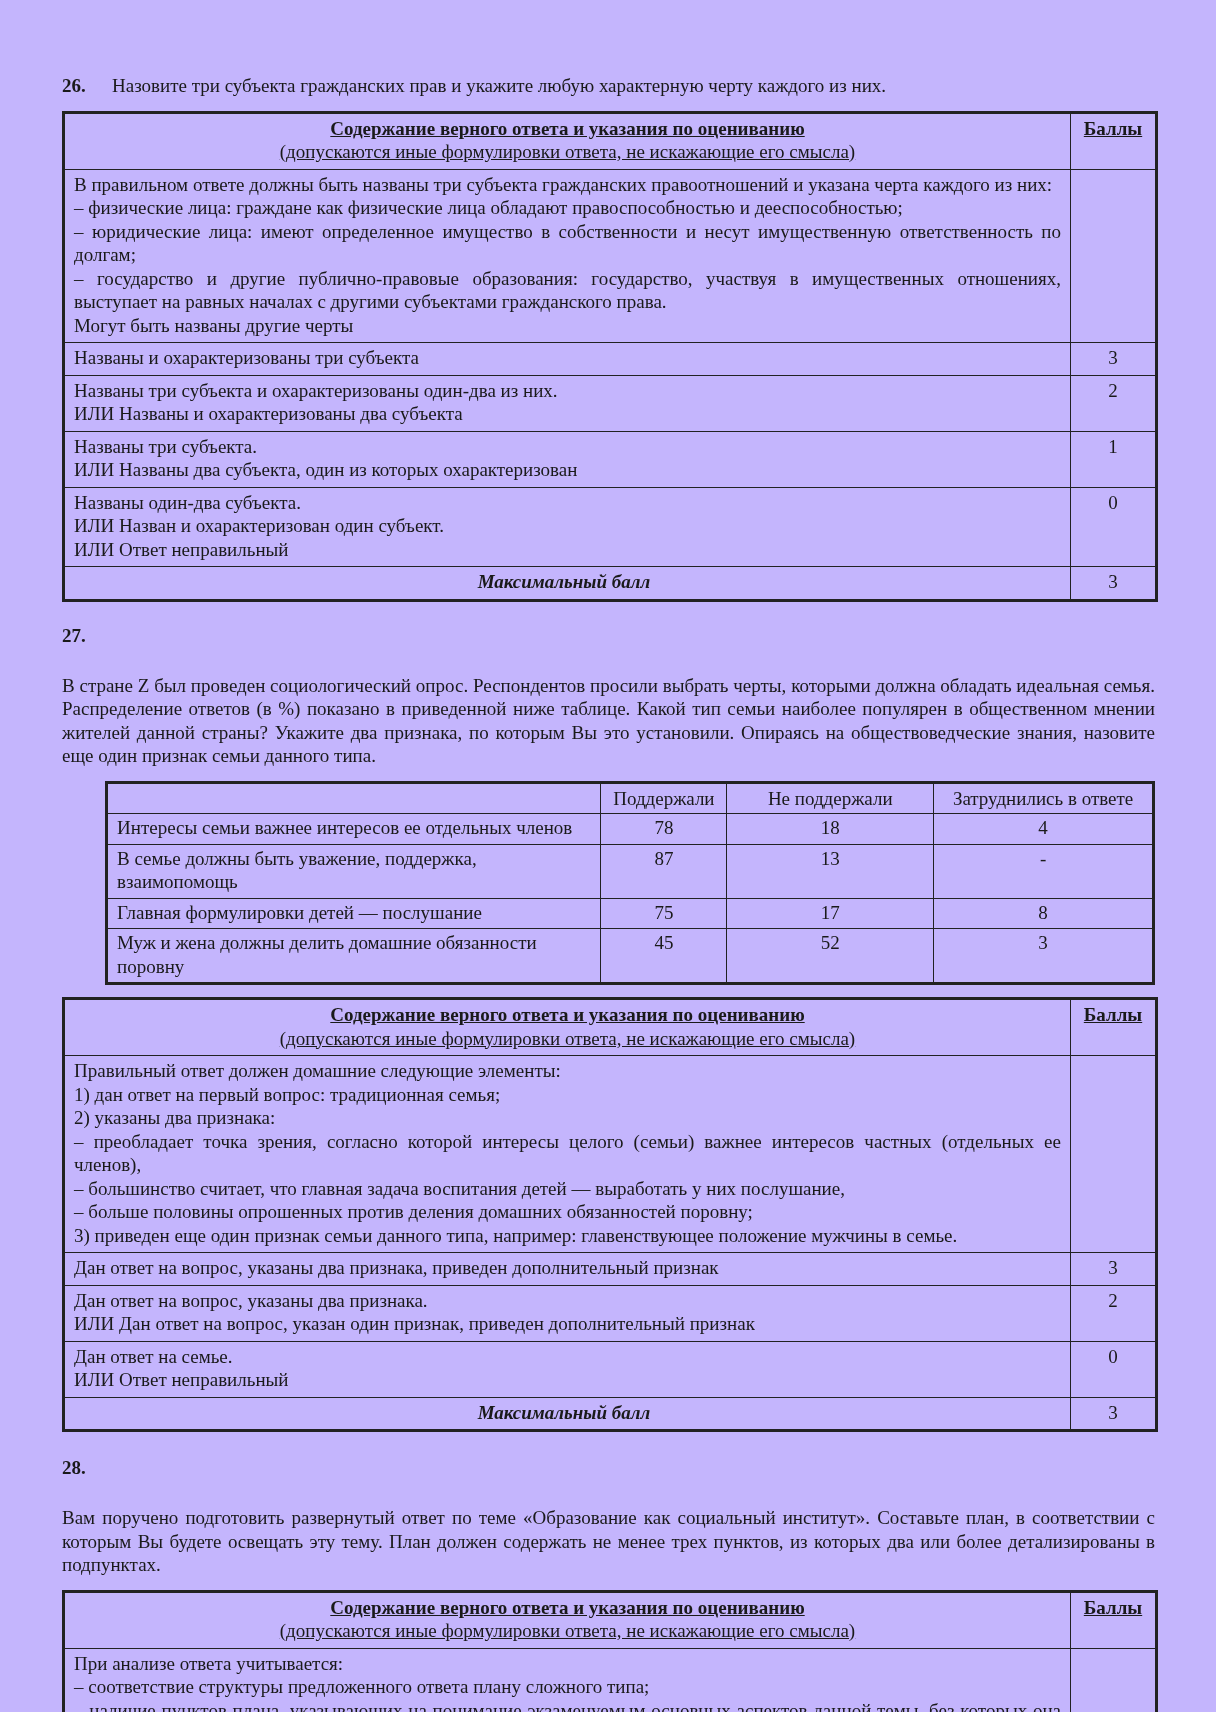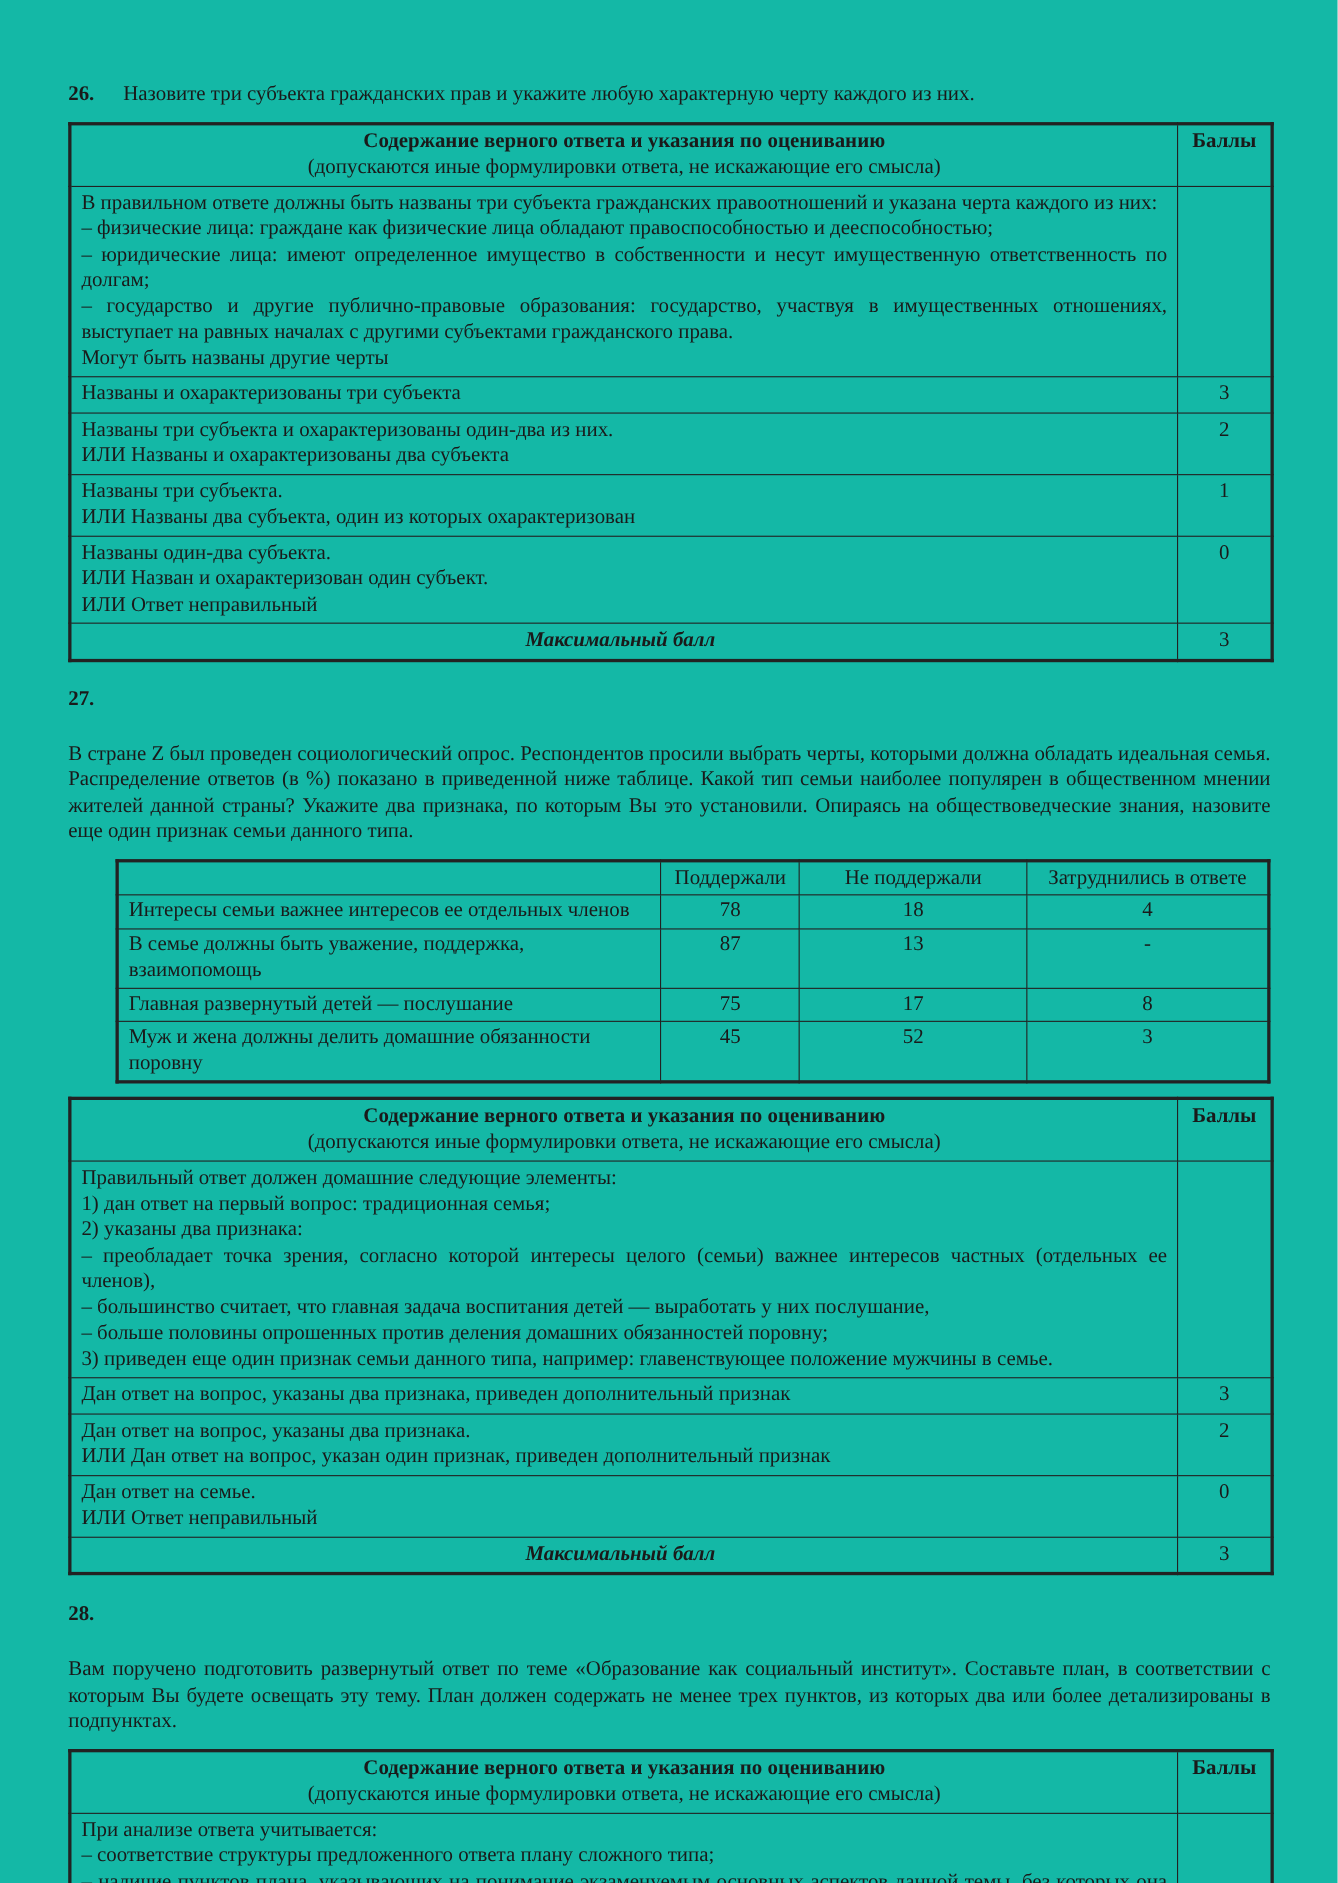--- a/index.html
+++ b/index.html
@@ -2,21 +2,21 @@
 <html lang="ru"><head>
 <meta charset="utf-8">
 <style>
   html, body { margin: 0; padding: 0; background: #e9e9e9; }
   .page {
     position: relative;
     width: 1216px;
     height: 1712px;
     box-sizing: border-box;
     margin: 0 auto;
-    background: #14b8a6;
+    background: #c4b5fd;
     padding: 74px 61px 0 62px;
     font-family: "Liberation Serif", "DejaVu Serif", serif;
     font-size: 19px;
     line-height: 23.5px;
     color: #1a1a1a;
     overflow: hidden;
   }
   .question { display: flex; margin: 0 0 13px 0; }
   .qnum { font-weight: bold; flex: 0 0 50px; }
   .qtext { flex: 1; text-align: justify; }
@@ -25,21 +25,21 @@
     border-collapse: collapse;
     width: 1093px;
     table-layout: fixed;
     border: 3px solid #222;
   }
   table.score td {
     border: 1.7px solid #222;
     padding: 3px 9px 5px 9px;
     vertical-align: top;
   }
-  .thead td { text-align: center; padding-top: 4px; padding-bottom: 6px; }
+  .thead td { text-align: center; padding-top: 4px; padding-bottom: 6px; text-decoration: underline; }
   .th1 { font-weight: bold; }
   .score-head { font-weight: bold; text-align: center; }
   .score-cell { text-align: center; }
   .p { text-align: justify; margin: 0; }
   .u { text-underline-offset: 3px; }
   .max-label { text-align: center; font-style: italic; padding-right: 16px !important; font-weight: bold; }
 
   table.survey {
     border-collapse: collapse;
     table-layout: fixed;
@@ -151,21 +151,21 @@
       <td class="num">18</td>
       <td class="num">4</td>
     </tr>
     <tr>
       <td>В семье должны быть уважение, поддержка, взаимопомощь</td>
       <td class="num">87</td>
       <td class="num">13</td>
       <td class="num">-</td>
     </tr>
     <tr>
-      <td>Главная развернутый детей — послушание</td>
+      <td>Главная формулировки детей — послушание</td>
       <td class="num">75</td>
       <td class="num">17</td>
       <td class="num">8</td>
     </tr>
     <tr>
       <td>Муж и жена должны делить домашние обязанности поровну</td>
       <td class="num">45</td>
       <td class="num">52</td>
       <td class="num">3</td>
     </tr>

